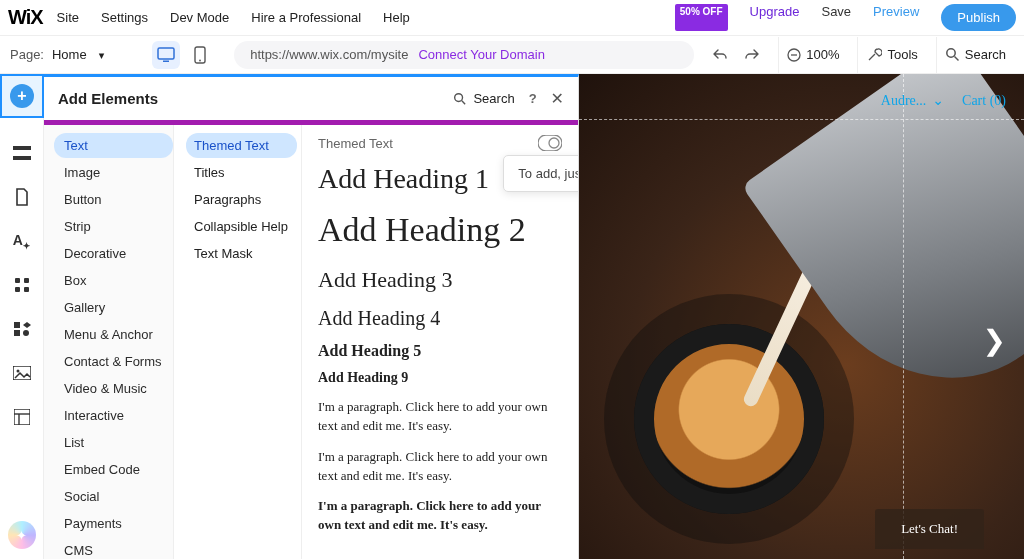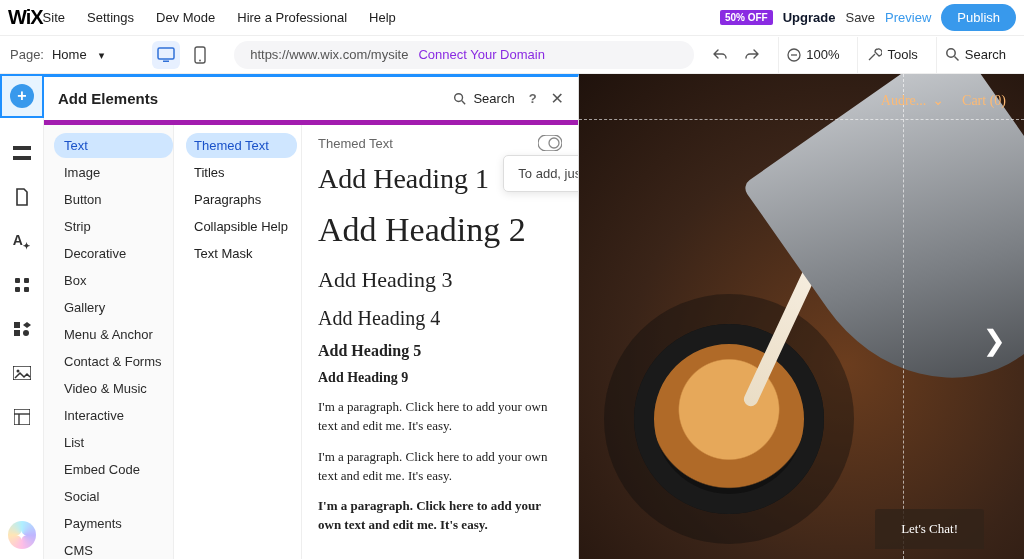--- a/index.html
+++ b/index.html
@@ -1,23 +1,23 @@
 <!DOCTYPE html>
 <html><head>
 <meta charset="utf-8">
 <style>
   * { box-sizing: border-box; margin: 0; padding: 0; }
   body { font-family: -apple-system, BlinkMacSystemFont, "Segoe UI", Arial, sans-serif; font-size: 13px; color: #222; width: 1024px; height: 559px; overflow: hidden; background: #fff; }
   .topbar { display: flex; align-items: center; height: 36px; border-bottom: 1px solid #eee; padding: 0 8px; }
-  .logo { font-weight: 900; font-size: 20px; letter-spacing: -1px; color:#000;}
+  .logo { font-weight: 900; font-size: 20px; letter-spacing: -1px; margin-right: 14px; color:#000;}
   .topmenu { display: flex; gap: 22px; }
   .topmenu span { cursor: pointer; }
-  .top-right { margin-left: auto; display: flex; align-items: center; gap: 10px; }
+  .top-right { margin-left: auto; display: flex; gap: 22px; }
   .badge { background: #8a2be2; color: #fff; font-size: 10px; font-weight: bold; padding: 2px 5px; border-radius: 2px; }
-  .upgrade { color: #0f172a; font-weight:700;}
+  .upgrade { color: #6d28d9; font-weight:400;}
   .save { color: #333; }
   .preview { color: #3899ec; }
   .publish { background: #3899ec; color: #fff; padding: 6px 16px; border-radius: 16px; font-weight:500;}
   .secondbar { display: flex; align-items: center; height: 38px; border-bottom: 1px solid #eee; padding: 0 10px; gap: 10px;}
   .page-sel { display:flex; align-items:center; gap:8px; width:150px;}
   .page-sel .lbl { color:#555;}
   .devices { display:flex; gap:6px; margin-left:6px;}
   .device-btn { width:28px; height:28px; display:flex; align-items:center; justify-content:center; border-radius:6px;}
   .device-active { background:#e7f0ff;}
   .url-pill { flex:0 0 auto; width: 460px; background:#f5f5f7; border-radius: 18px; height:28px; display:flex; align-items:center; padding:0 16px; gap:10px; margin-left:10px;}
@@ -54,21 +54,21 @@
   .h6 { font-family: Georgia, serif; font-size:14px; font-weight:bold; margin-bottom:12px;}
   .para { font-family: Georgia, serif; font-size:13px; margin-bottom:12px; line-height:1.45;}
   .para.bold { font-weight:bold;}
   .tooltip { position:absolute; top:30px; right:-110px; background:#fff; border:1px solid #ddd; border-radius:5px; padding:10px 14px; box-shadow:0 2px 8px rgba(0,0,0,.1); font-size:13px; color:#444; z-index:5; white-space:nowrap;}
   .canvas { flex:1; position:relative; background:#3a2a22; overflow:hidden;}
   .coffee-scene { position:absolute; inset:0; background: radial-gradient(circle at 60% 60%, #6b3d1e 0%, #3a2418 55%, #1f120c 100%);}
   .cup { position:absolute; left:55px; top:250px; width:190px; height:190px; border-radius:50%; background: radial-gradient(circle at 50% 45%, #e6a85a 0 35%, #b06a28 36% 55%, #111 56% 100%); box-shadow: inset 0 0 0 20px #1a1a1a; }
   .saucer { position:absolute; left:25px; top:220px; width:250px; height:250px; border-radius:50%; background:#0c0c0c; opacity:.4;}
   .pitcher { position:absolute; right:-40px; top:10px; width:260px; height:300px; background:linear-gradient(200deg,#c9ccd0 0%, #7a7e83 60%, #43464a 100%); transform: rotate(-35deg); border-radius: 10px 10px 50% 50%;}
   .pour { position:absolute; left:200px; top:160px; width:14px; height:180px; background:linear-gradient(#f8f0e4,#eaddc5); transform: rotate(25deg); border-radius:8px;}
-  .canvas-top { position:absolute; top:8px; left:0; right:0; display:flex; justify-content:flex-end; gap:18px; padding:10px 18px; color:#fdba74; font-family: Georgia, serif; font-size:14px; border-bottom: 1px dashed rgba(255,255,255,.6); align-items: flex-end;}
+  .canvas-top { position:absolute; top:8px; left:0; right:0; display:flex; justify-content:flex-end; gap:18px; padding:10px 18px; color:#0ea5e9; font-family: Georgia, serif; font-size:14px; border-bottom: 1px dashed rgba(255,255,255,.6); align-items: flex-end;}
   .canvas-top .item { display:flex; align-items:center; gap:6px;}
   .vline { position:absolute; top:0; bottom:0; right:120px; width:0; border-right:1px dashed rgba(255,255,255,.6);}
   .arrow-next { position:absolute; top:250px; right:18px; color:#fff; font-size:28px;}
   .chatbtn { position:absolute; bottom:10px; right:40px; background:rgba(50,35,25,.85); color:#fff; padding:12px 26px; font-family: Georgia, serif; border-radius:3px 3px 0 0;}
   .sparkle { width:28px; height:28px; border-radius:50%; background: conic-gradient(#6fe3ff,#8a7bff,#ff8ad2,#ffd27a,#6fe3ff); opacity:.55; display:flex; align-items:center; justify-content:center; margin-top:auto; margin-bottom:10px;}
   svg { display:block;}
   .chev-down::after { content:"▾"; font-size:11px; margin-left:4px;}
   .scroll-thin::-webkit-scrollbar{width:6px;} .scroll-thin::-webkit-scrollbar-thumb{background:#ccc;border-radius:3px;}
 </style>
 </head>

